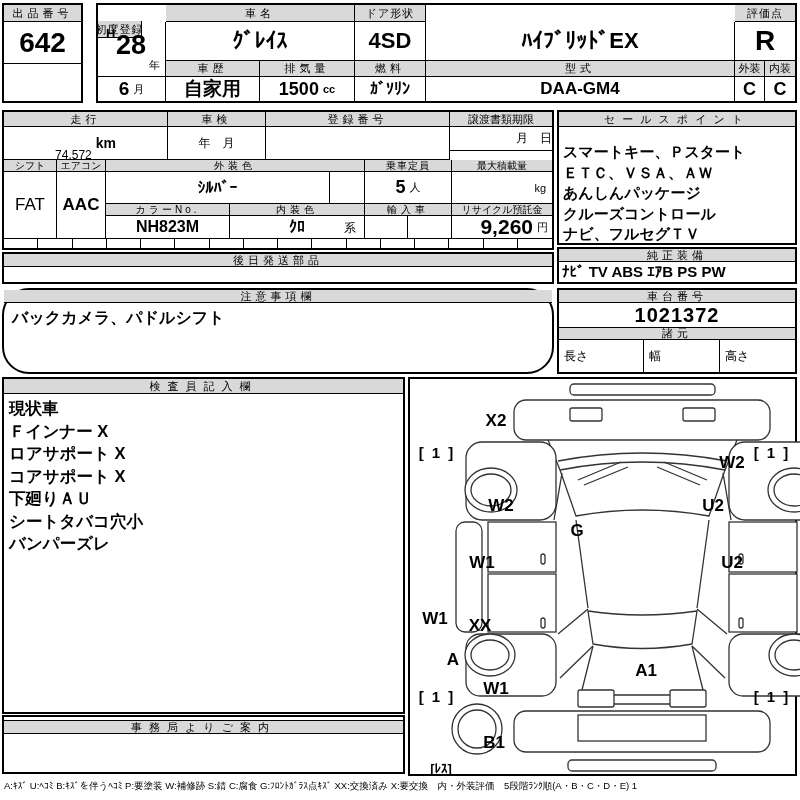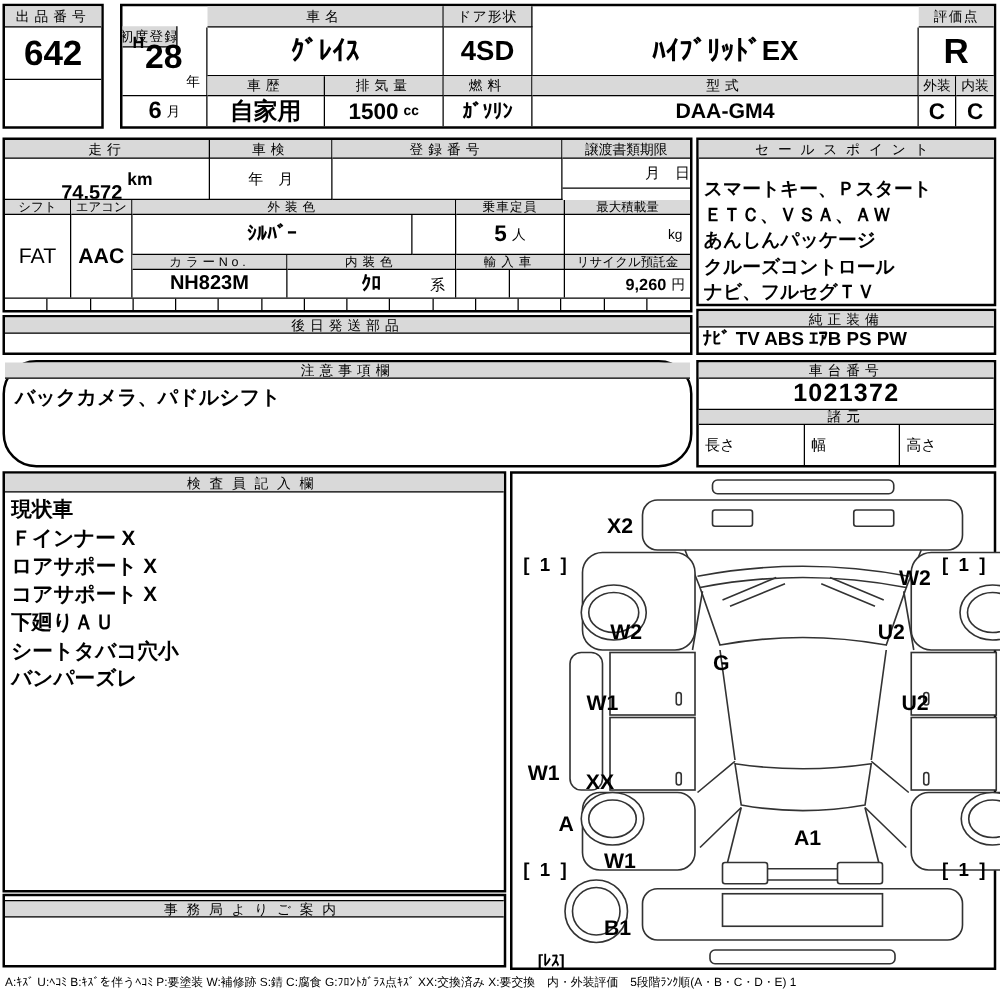--- a/index.html
+++ b/index.html
@@ -79,21 +79,21 @@
     <div class="cell abs" style="left:667px;top:72px;width:30px;height:24px;font-weight:bold;font-size:18px;">C</div>
   </div>
 
   <div class="box" style="left:2px;top:110px;width:552px;height:140px;">
     <div class="hdr abs br" style="left:0;top:0;width:164px;height:15px;">走行</div>
     <div class="hdr abs br" style="left:164px;top:0;width:98px;height:15px;">車検</div>
     <div class="hdr abs br" style="left:262px;top:0;width:184px;height:15px;">登録番号</div>
     <div class="hdr abs" style="left:446px;top:0;width:102px;height:15px;letter-spacing:0;">譲渡書類期限</div>
 
     <div class="cell abs br bb" style="left:0;top:15px;width:164px;height:33px;">
-      <span style="font-weight:bold;font-size:16px;margin-top:23px;">74,572</span>
+      <span style="font-weight:normal;font-size:12px;margin-top:23px;">74,572</span>
       <span class="unit" style="font-size:14px;">km</span>
     </div>
     <div class="cell abs br bb small" style="left:164px;top:15px;width:98px;height:33px;">年　月</div>
     <div class="cell abs br bb" style="left:262px;top:15px;width:184px;height:33px;"></div>
     <div class="cell abs bb small" style="left:446px;top:15px;width:102px;height:24px;justify-content:flex-end;padding-right:0;">月　日</div>
 
     <div class="hdr abs br" style="left:0;top:48px;width:53px;height:12px;letter-spacing:0;font-size:10px;">シフト</div>
     <div class="hdr abs br" style="left:53px;top:48px;width:49px;height:12px;letter-spacing:0;font-size:10px;">エアコン</div>
     <div class="hdr abs br" style="left:102px;top:48px;width:259px;height:12px;font-size:10px;">外装色</div>
     <div class="hdr abs br" style="left:361px;top:48px;width:87px;height:12px;letter-spacing:1px;font-size:10px;">乗車定員</div>
@@ -116,21 +116,21 @@
     <div class="hdr abs" style="left:448px;top:92px;width:100px;height:12px;letter-spacing:0;font-size:10px;">リサイクル預託金</div>
 
     <div class="cell abs br val" style="left:102px;top:104px;width:124px;height:22px;">NH823M</div>
     <div class="cell abs br" style="left:226px;top:104px;width:135px;height:22px;">
       <span class="val">ｸﾛ</span>
       <span class="abs small" style="right:8px;top:4px;">系</span>
     </div>
     <div class="cell abs br" style="left:361px;top:104px;width:43px;height:22px;"></div>
     <div class="cell abs br" style="left:404px;top:104px;width:44px;height:22px;"></div>
     <div class="cell abs" style="left:448px;top:104px;width:100px;height:22px;justify-content:flex-end;padding-right:4px;">
-      <span style="font-weight:bold;font-size:13px;">9,260</span>
+      <span style="font-weight:bold;font-size:21px;">9,260</span>
       <span class="unit" style="font-weight:normal;">円</span>
     </div>
 
     <div class="eqrow bt" style="left:0;top:126px;width:548px;height:10px;">
         <div style="width: 34.25px;"></div>
         <div style="width: 34.25px;"></div>
         <div style="width: 34.25px;"></div>
         <div style="width: 34.25px;"></div>
         <div style="width: 34.25px;"></div>
         <div style="width: 34.25px;"></div>

